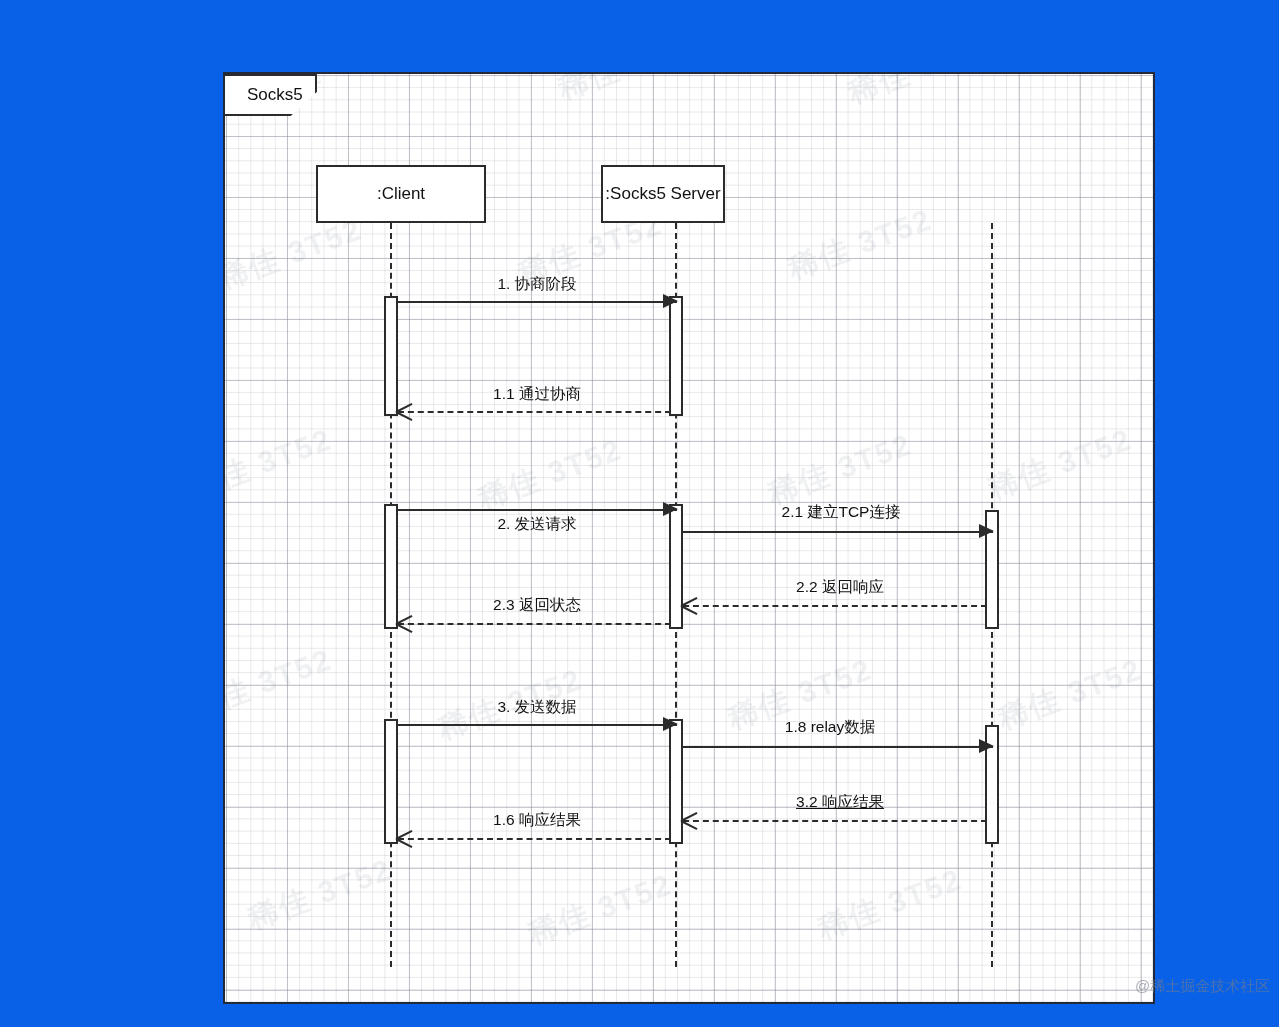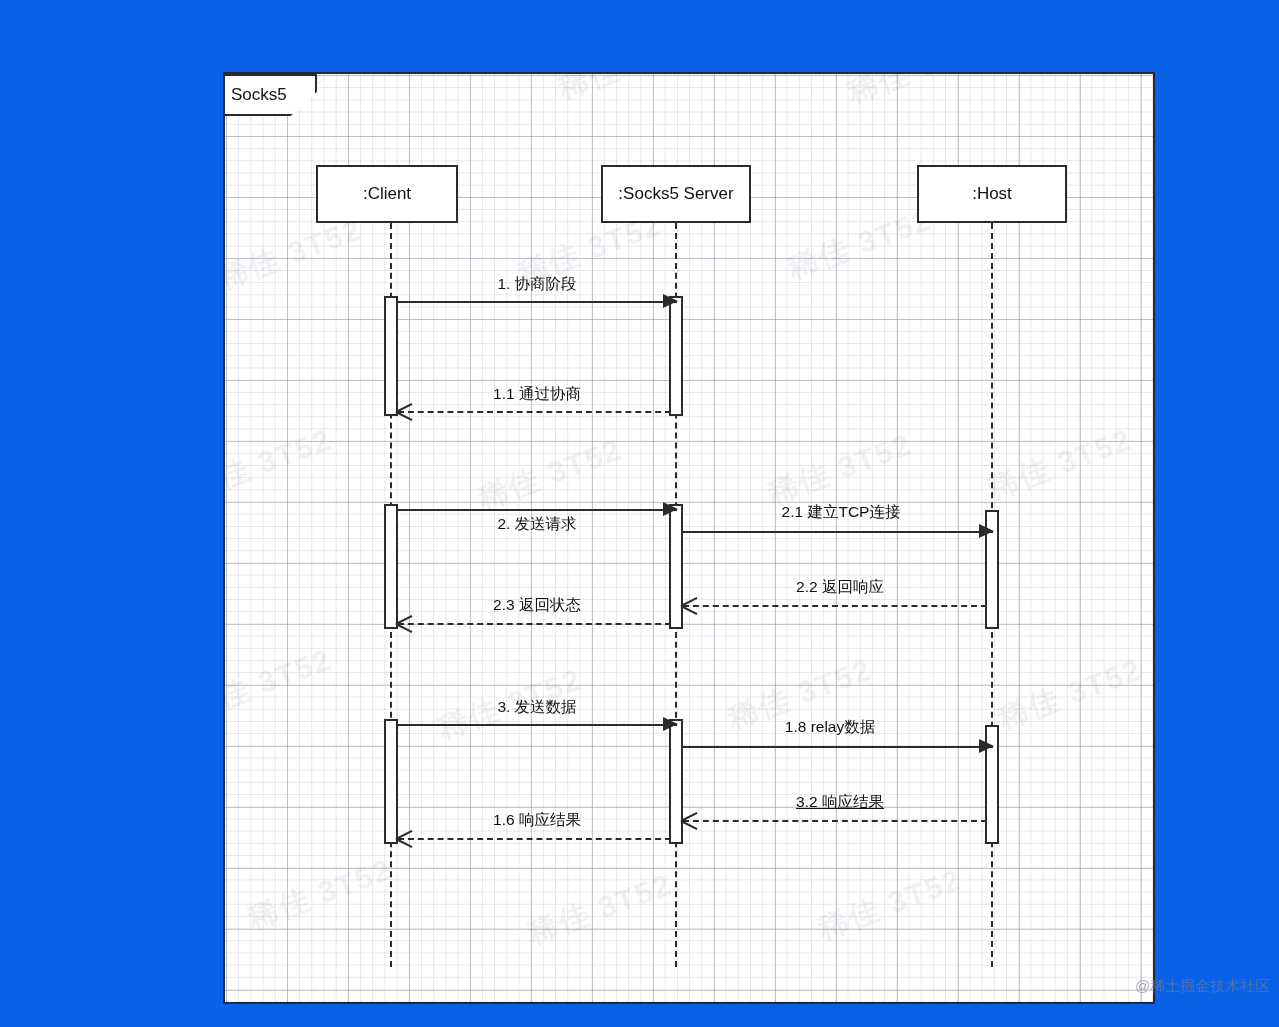--- a/index.html
+++ b/index.html
@@ -79,21 +79,21 @@
     clip-path: polygon(0 0, 100% 0, 100% 42%, 72% 100%, 0 100%);
   }
   #frame-label-inner {
     position: absolute;
     left: -2px;
     top: 0px;
     width: 94px;
     height: 42px;
     display: flex;
     align-items: center;
-    padding-left: 8px;
+    padding-left: 24px;
     box-sizing: border-box;
     font-size: 17px;
     color: #111;
   }
 
   
   .lifeline-box {
     position: absolute;
     height: 58px;
     background: #ffffff;
@@ -213,27 +213,26 @@
     <div class="bgwm" style="left:210px; top:610px;">稀佳 3T52</div>
     <div class="bgwm" style="left:500px; top:600px;">稀佳 3T52</div>
     <div class="bgwm" style="left:770px; top:600px;">稀佳 3T52</div>
     <div class="bgwm" style="left:20px;  top:800px;">稀佳 3T52</div>
     <div class="bgwm" style="left:300px; top:815px;">稀佳 3T52</div>
     <div class="bgwm" style="left:590px; top:810px;">稀佳 3T52</div>
 
     <div id="frame-label"></div>
     <div id="frame-label-inner">Socks5</div>
 
-    <div class="lifeline-box" style="left:91px;  top:91px;  width:142px;">:Client</div>
+    <div class="lifeline-box" style="left:91px;  top:91px;  width:170px;">:Client</div>
     <div class="lifeline" style="left:165px; top:149px; height:744px;"></div>
 
-    <div class="lifeline-box" style="left:376px; top:91px;  width:150px;">:Socks5 Server</div>
+    <div class="lifeline-box" style="left:376px; top:91px;  width:124px;">:Socks5 Server</div>
     <div class="lifeline" style="left:450px; top:149px; height:744px;"></div>
 
-    <div class="lifeline-box" style="left:692px; top:91px;  width:150px;">:Host</div>
     <div class="lifeline" style="left:766px; top:149px; height:744px;"></div>
 
     <div class="activation" style="left:159px; top:222px; height:120px;"></div>
     <div class="activation" style="left:444px; top:222px; height:120px;"></div>
 
     <div class="activation" style="left:159px; top:430px; height:125px;"></div>
     <div class="activation" style="left:444px; top:430px; height:125px;"></div>
     <div class="activation" style="left:760px; top:436px; height:119px;"></div>
 
     <div class="activation" style="left:159px; top:645px; height:125px;"></div>

